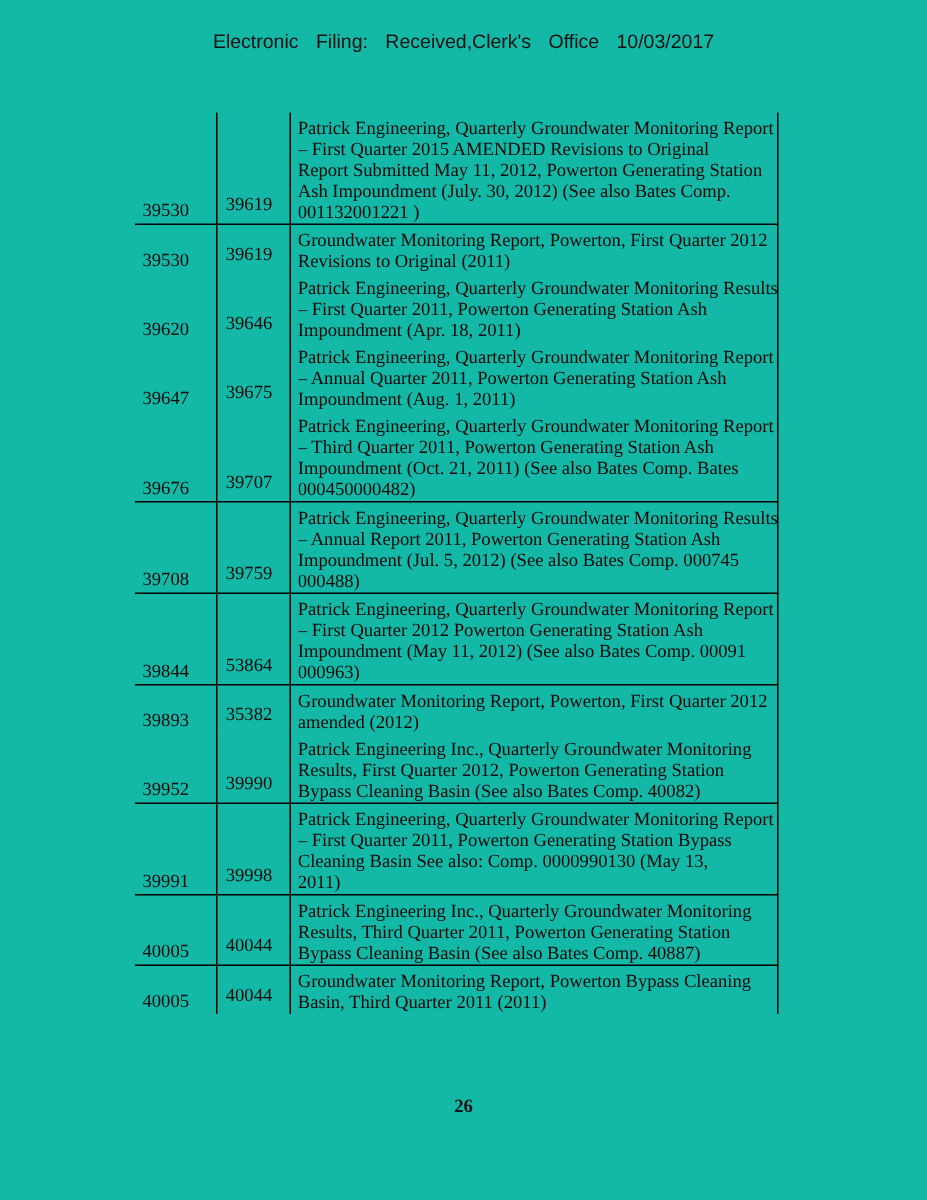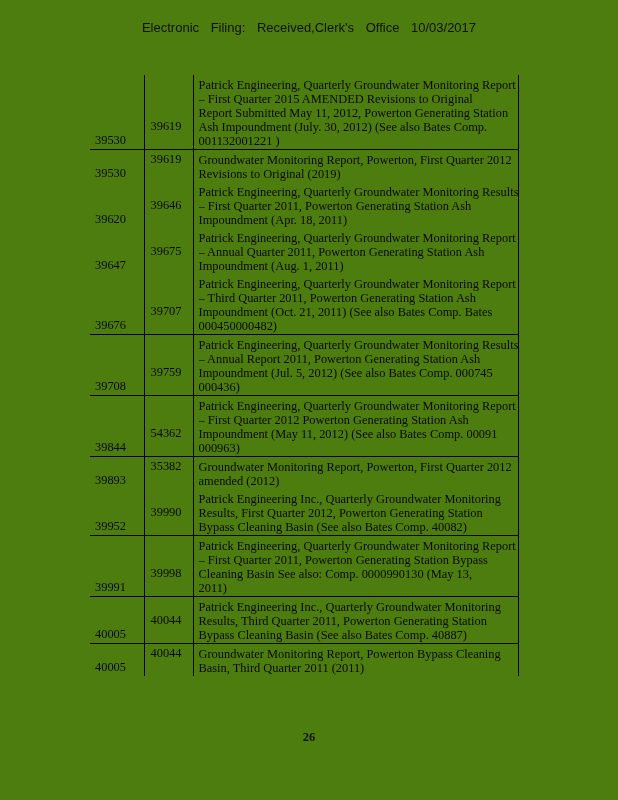--- a/index.html
+++ b/index.html
@@ -1,20 +1,20 @@
 <!DOCTYPE html>
 <html><head>
 <meta charset="utf-8">
 <style>
   html, body { margin: 0; padding: 0; background: #ffffff; }
   .page {
     position: relative;
     width: 618px;
     height: 800px;
-    background: #4d7c0f;
+    background: #14b8a6;
     color: #000000;
     font-family: "Liberation Serif", serif;
     overflow: hidden;
   }
   .stamp {
     position: absolute;
     top: 20px;
     left: 0;
     width: 100%;
     text-align: center;
@@ -40,21 +40,21 @@
   .bates-table td {
     padding: 0;
     vertical-align: bottom;
   }
   .bates-table td.num1 {
     border-right: 1px solid #000;
     padding: 0 0 2px 5px;
   }
   .bates-table td.num2 {
     border-right: 1px solid #000;
-    padding: 0 0 16px 6px;
+    padding: 0 0 6px 6px;
   }
   .bates-table td.desc {
     vertical-align: top;
     border-right: 1px solid #000;
     padding: 3px 0 1px 5px;
     overflow: hidden;
   }
   .bates-table tr.divider td { border-bottom: 1px solid #000; }
   .desc .line {
     white-space: nowrap;
@@ -95,21 +95,21 @@
             <div class="line">Report Submitted May 11, 2012, Powerton Generating Station</div>
             <div class="line">Ash Impoundment (July. 30, 2012) (See also Bates Comp.</div>
             <div class="line">001132001221 )</div>
           </td>
         </tr>
         <tr>
           <td class="num1">39530</td>
           <td class="num2">39619</td>
           <td class="desc">
             <div class="line">Groundwater Monitoring Report, Powerton, First Quarter 2012</div>
-            <div class="line">Revisions to Original (2019)</div>
+            <div class="line">Revisions to Original (2011)</div>
           </td>
         </tr>
         <tr>
           <td class="num1">39620</td>
           <td class="num2">39646</td>
           <td class="desc">
             <div class="line">Patrick Engineering, Quarterly Groundwater Monitoring Results</div>
             <div class="line">– First Quarter 2011, Powerton Generating Station Ash</div>
             <div class="line">Impoundment (Apr. 18, 2011)</div>
           </td>
@@ -133,26 +133,26 @@
             <div class="line">000450000482)</div>
           </td>
         </tr>
         <tr class="divider">
           <td class="num1">39708</td>
           <td class="num2">39759</td>
           <td class="desc">
             <div class="line">Patrick Engineering, Quarterly Groundwater Monitoring Results</div>
             <div class="line">– Annual Report 2011, Powerton Generating Station Ash</div>
             <div class="line">Impoundment  (Jul. 5, 2012) (See also Bates Comp. 000745</div>
-            <div class="line">000436)</div>
+            <div class="line">000488)</div>
           </td>
         </tr>
         <tr class="divider">
           <td class="num1">39844</td>
-          <td class="num2">54362</td>
+          <td class="num2">53864</td>
           <td class="desc">
             <div class="line">Patrick Engineering, Quarterly Groundwater Monitoring Report</div>
             <div class="line">– First Quarter 2012 Powerton Generating Station Ash</div>
             <div class="line">Impoundment  (May 11, 2012)  (See also Bates Comp. 00091</div>
             <div class="line">000963)</div>
           </td>
         </tr>
         <tr>
           <td class="num1">39893</td>
           <td class="num2">35382</td>

